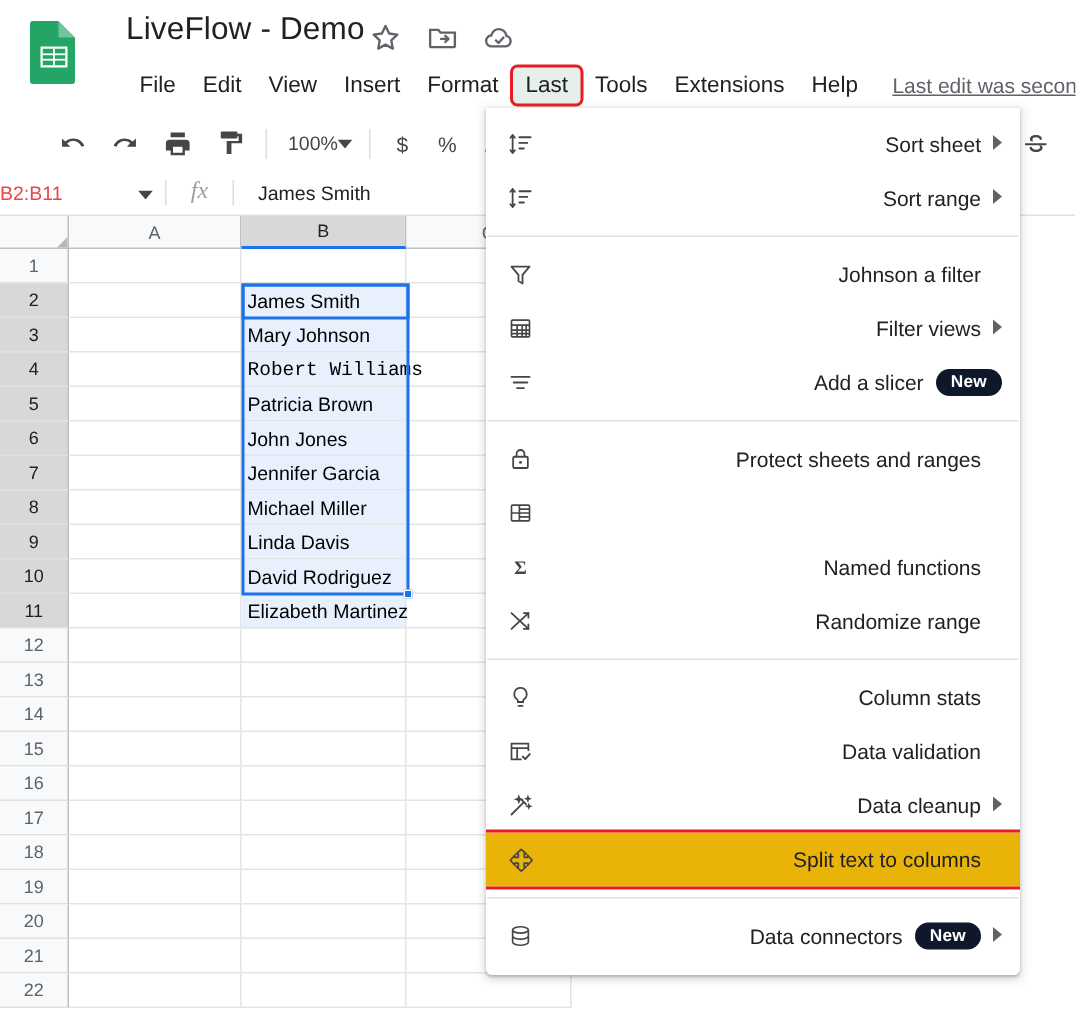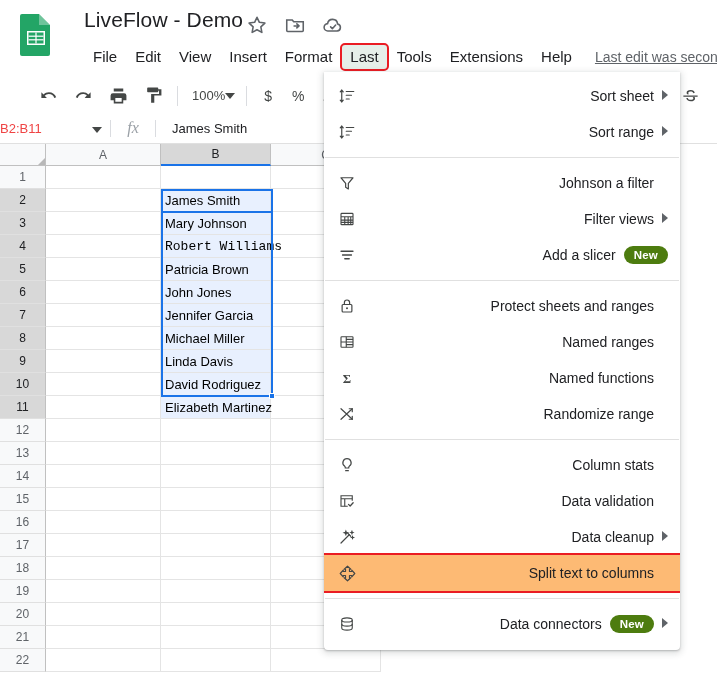--- a/index.html
+++ b/index.html
@@ -115,30 +115,30 @@
   .dropdown {
     position:absolute; left:324px; top:72px; width:356px; height:578px;
     background:#fff; border-radius:0 0 4px 4px;
     box-shadow:0 2px 6px 2px rgba(60,64,67,.15), 0 1px 2px 0 rgba(60,64,67,.3);
     padding:6px 0 6px 0; z-index:50; overflow:hidden;
   }
   .mi {
     position:relative; height:36px; display:flex; align-items:center;
     padding:0 12px 0 0; cursor:pointer;text-align:right;
   }
-  .mi.highlight { background:#fdba74; }
+  .mi.highlight { background:#eab308; }
   .mi.redbox { outline:2px solid #ea1c23; outline-offset:0px; z-index:2; }
   .mi-icon {
     width:46px; min-width:46px; display:flex; align-items:center; justify-content:center;
     color:#444746;
   }
   .mi-label { font-size:14px; color:#202124; flex:1; white-space:nowrap; }
   .mi-arrow { color:#5f6368; font-size:9px; margin-left:8px; }
   .badge-new {
-    background:#4d7c0f; color:#fff; font-size:11.5px; font-weight:bold;
+    background:#0f172a; color:#fff; font-size:11.5px; font-weight:bold;
     padding:3px 10px; border-radius:10px; margin-left:8px; letter-spacing:.2px;
   }
   .mi-sep { height:1px; background:#e0e0e0; margin:7px 1px; }
 </style>
 </head>
 <body>
 
 <div id="app">
 
   <div class="titlebar">
@@ -419,21 +419,20 @@
           <span class="mi-label">Protect sheets and ranges</span>
           <span style="width: 14px;"></span>
         </div>
         <div class="mi">
           <span class="mi-icon">
             <svg viewBox="0 0 24 24" width="18" height="18" fill="none" stroke="#444746" stroke-width="1.5">
               <rect x="4" y="5" width="16" height="14" rx="1"></rect>
               <path d="M4 12h16M11 5v14M11 8.5h9M11 15.5h9"></path>
             </svg>
           </span>
-          <span class="mi-label">Named ranges</span>
           <span style="width: 14px;"></span>
         </div>
         <div class="mi">
           <span class="mi-icon">
             <svg viewBox="0 0 24 24" width="18" height="18" fill="#444746">
               <text x="12" y="18" font-size="17" font-family="Liberation Serif, serif" font-weight="bold" text-anchor="middle">Σ</text>
             </svg>
           </span>
           <span class="mi-label">Named functions</span>
           <span style="width: 14px;"></span>

